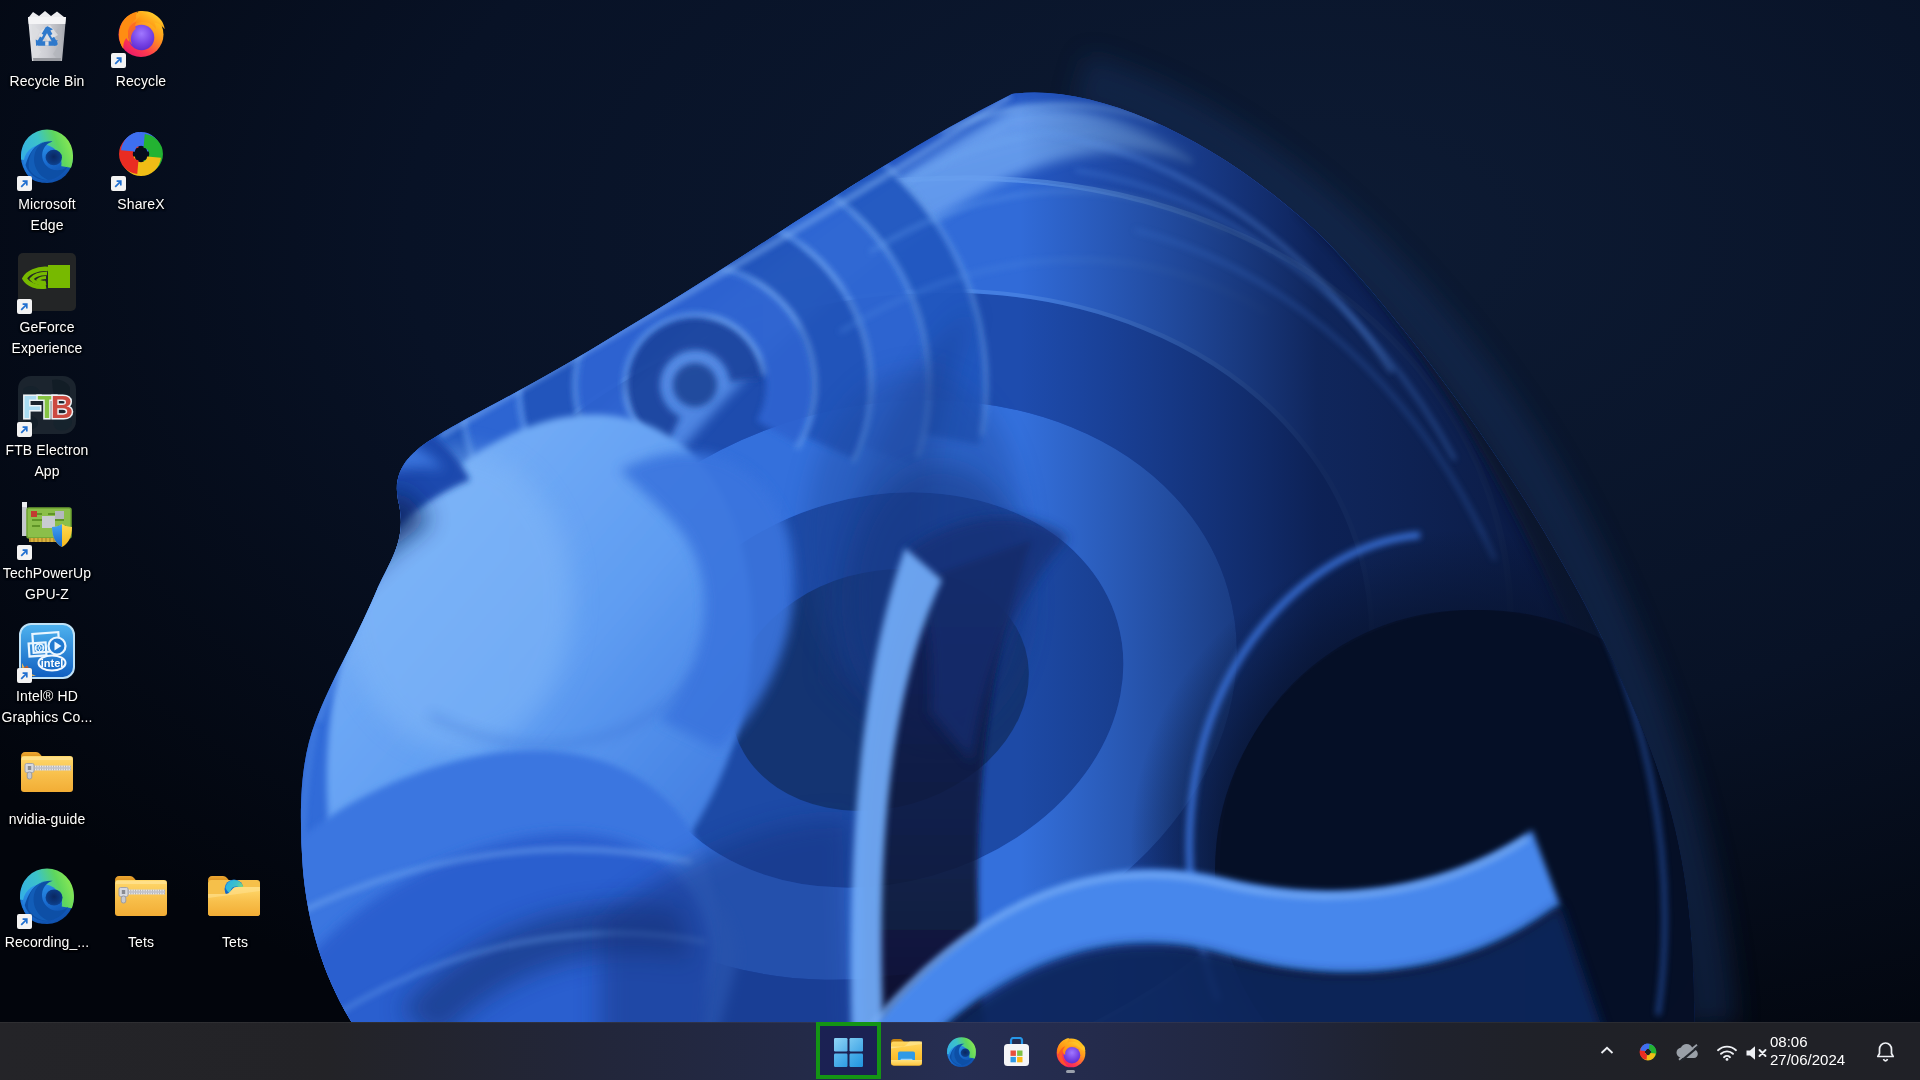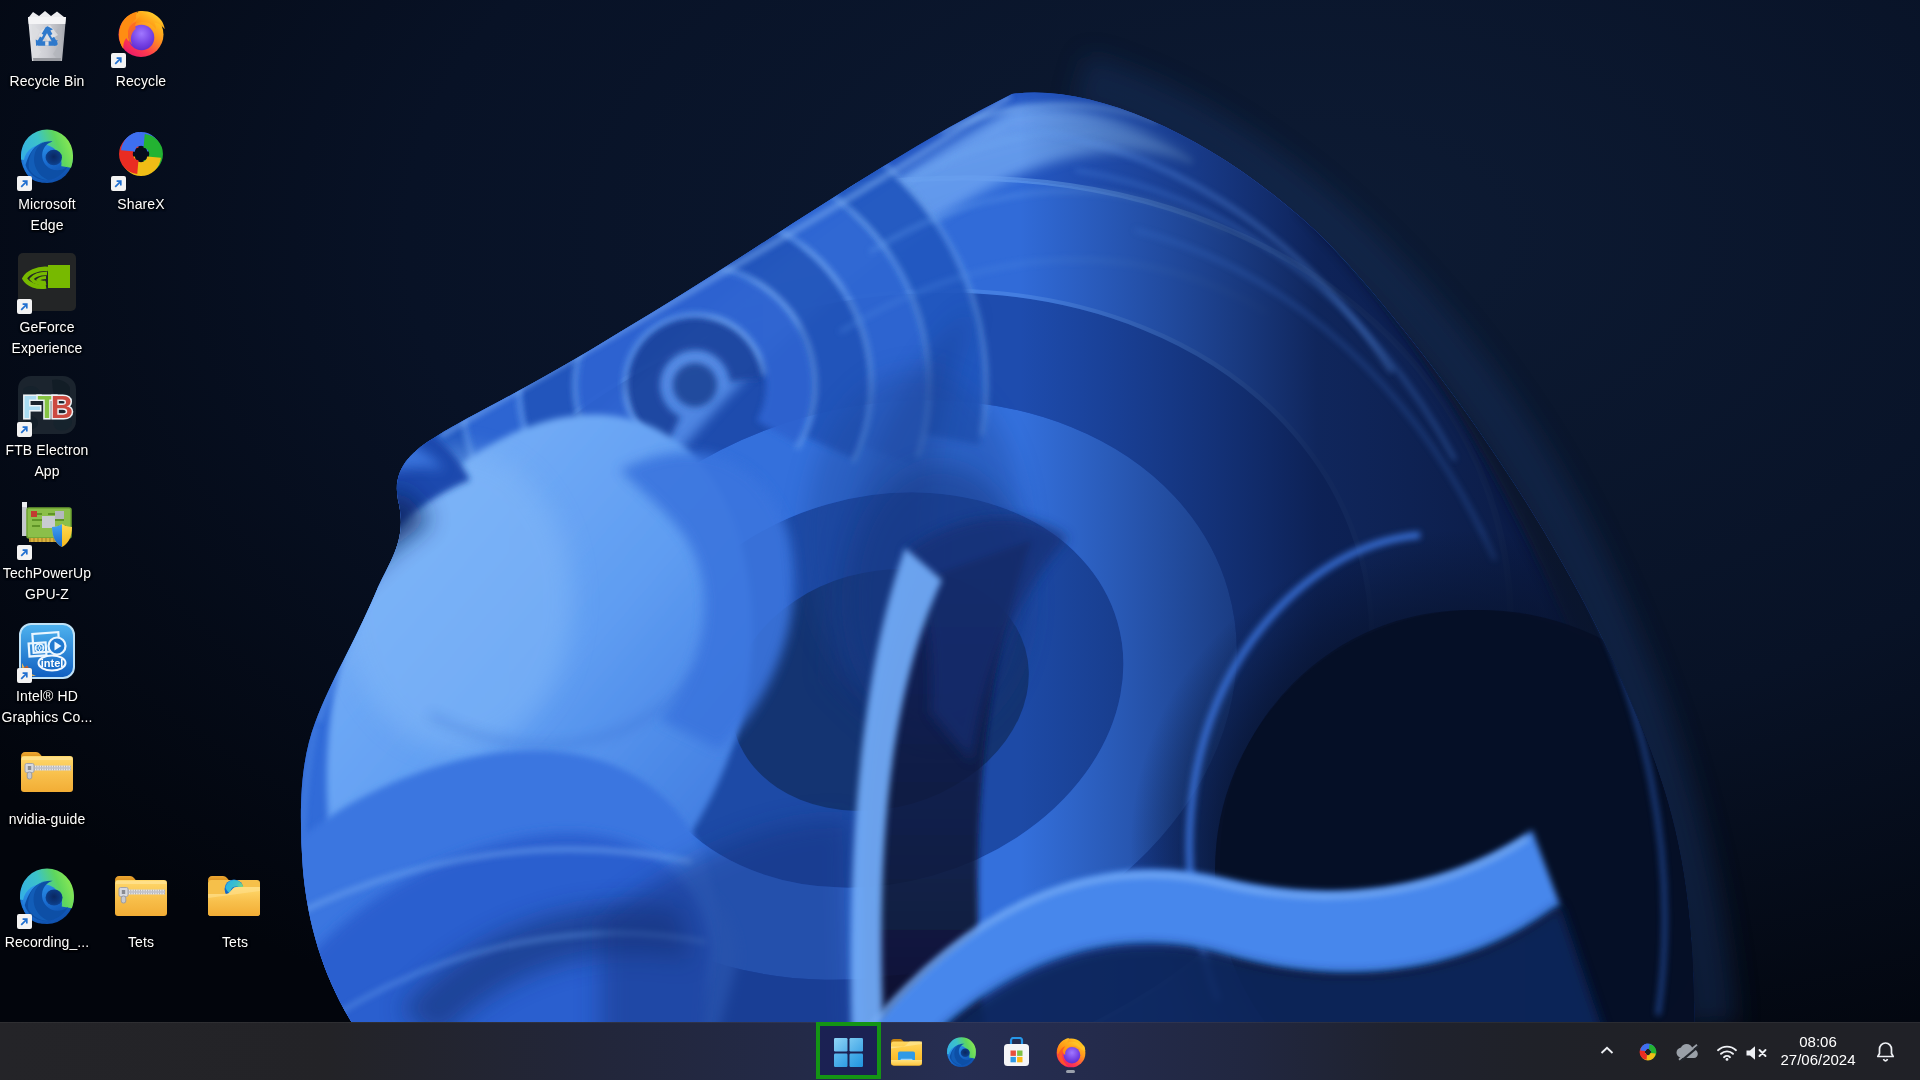--- a/index.html
+++ b/index.html
@@ -6,21 +6,21 @@
     font-family:"Liberation Sans",sans-serif;}
   #wp{position:absolute;left:0;top:0;width:1920px;height:1080px;}
   .lbl{margin:0;color:#fff;font-size:14px;line-height:21px;letter-spacing:0.1px;text-align:center;white-space:pre-line;
     text-shadow:0 1px 2px rgba(0,0,0,.95),0 0 3px rgba(0,0,0,.8), 1px 1px 2px rgba(0,0,0,.9);}
   .sc{position:absolute;left:-2px;bottom:-2px;width:15px;height:15px;background:#f3f3f3;border-radius:2px;
     box-shadow:0 0 1px rgba(0,0,0,.5);display:flex;align-items:center;justify-content:center;}
   #taskbar{position:absolute;left:0;top:1022px;width:1920px;height:58px;
     background:linear-gradient(90deg,#242428 0%,#232327 17%,#22263a 31%,#232a48 42%,#262e52 50%,#242b4c 57%,#212740 65%,#1f222e 73%,#1f2128 80%,#202126 88%,#202127 100%);
     border-top:1px solid rgba(255,255,255,0.05);box-sizing:border-box;}
   .tb{position:absolute;top:0;width:40px;height:58px;display:flex;align-items:center;justify-content:center;}
-  .tray-txt{position:absolute;color:#fff;font-size:15px;text-align:center;line-height:17.5px;}
+  .tray-txt{position:absolute;color:#fff;font-size:15px;text-align:left;line-height:17.5px;}
 </style>
 </head>
 <body>
 <svg id="wp" viewBox="0 0 1920 1080" preserveAspectRatio="none">
   <defs>
     <radialGradient id="glow" cx="0.68" cy="0.22" r="0.85">
       <stop offset="0" stop-color="#0d1b34"></stop>
         <stop offset="0.55" stop-color="#081226"></stop>
         <stop offset="1" stop-color="#02050c"></stop>
     </radialGradient>

